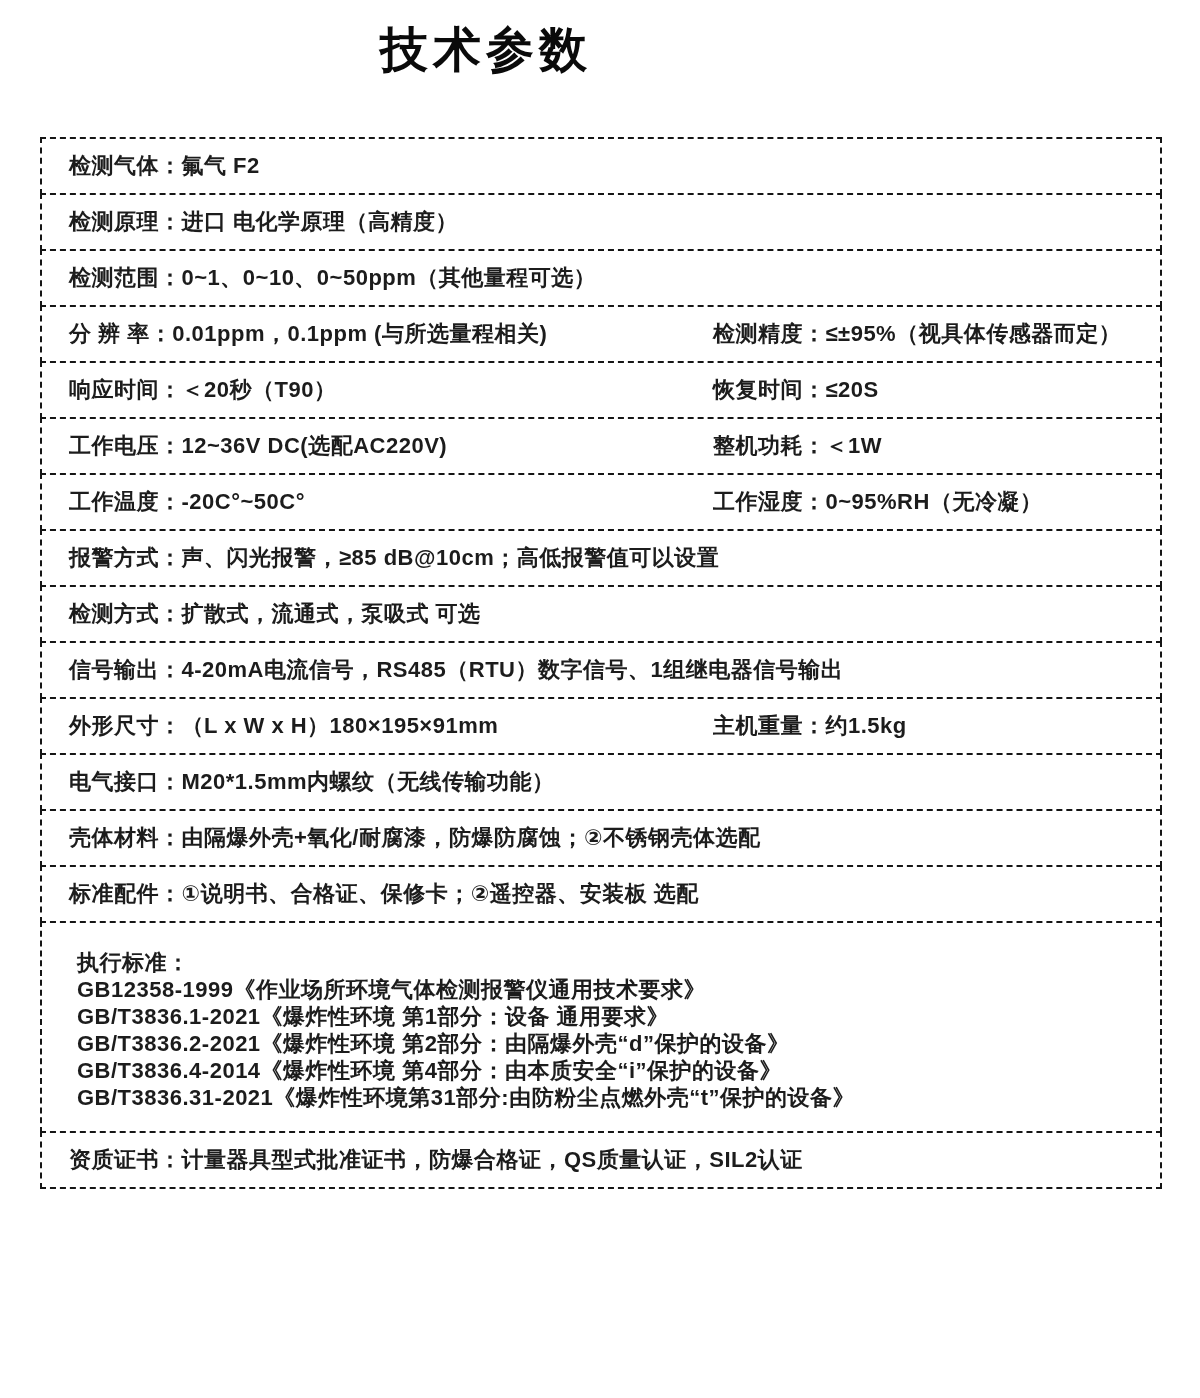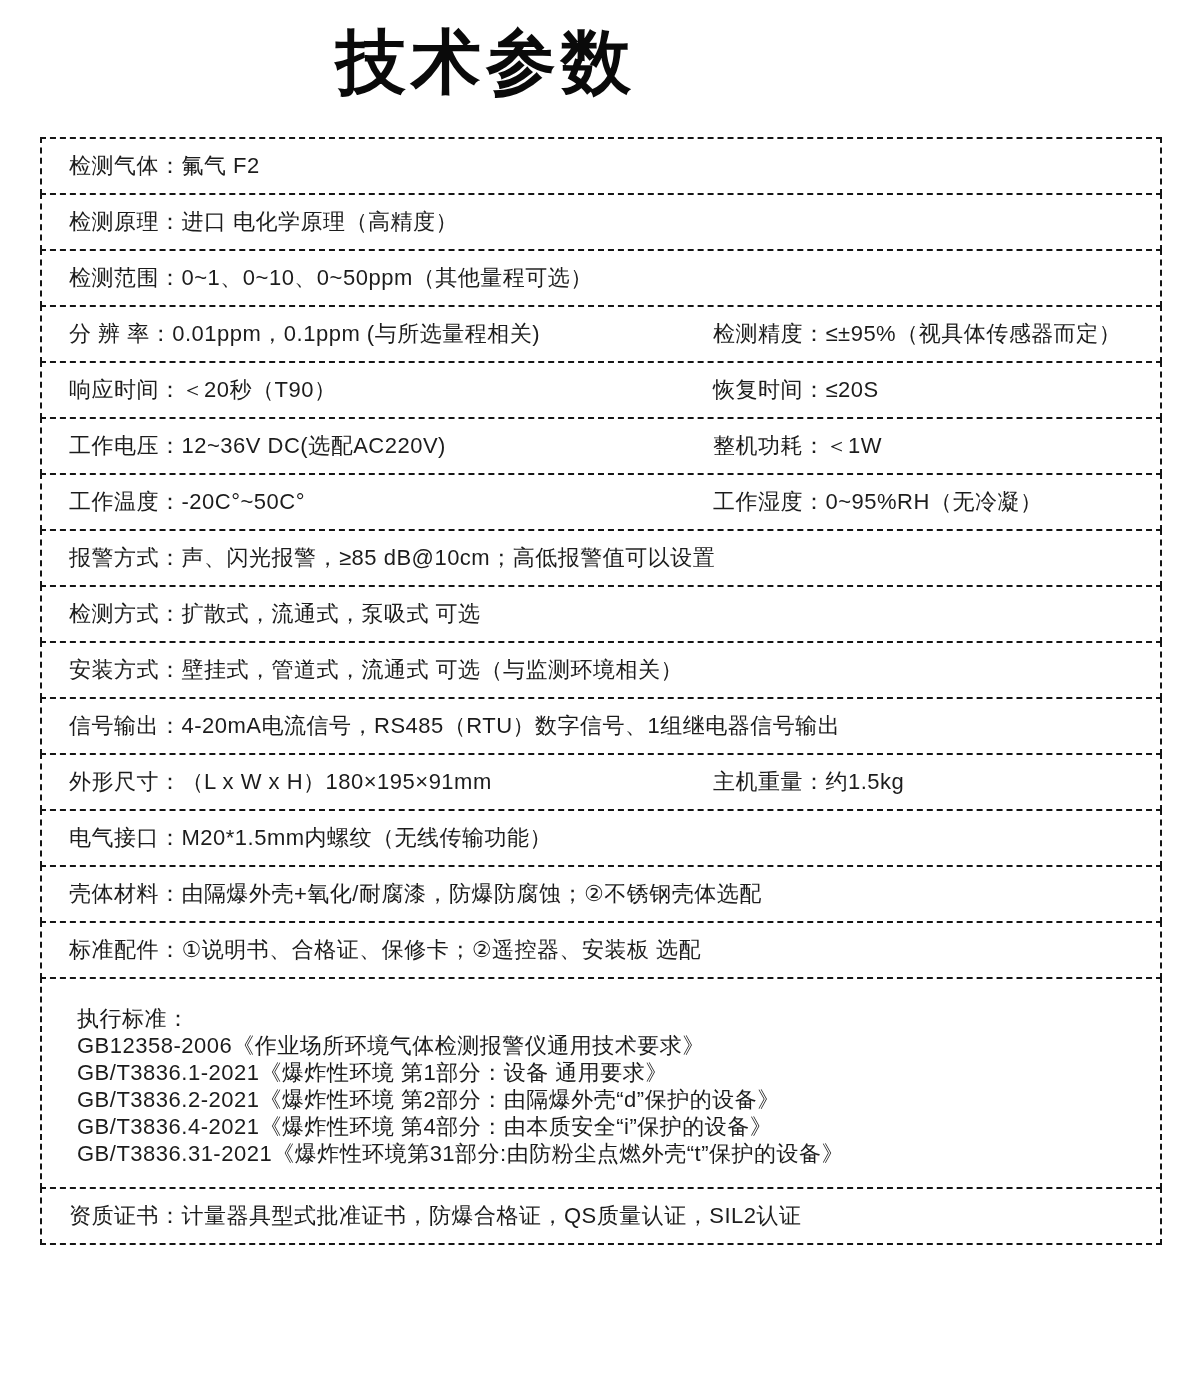--- a/index.html
+++ b/index.html
@@ -15,21 +15,21 @@
     color: #1c1c1c;
     -webkit-font-smoothing: antialiased;
   }
   .title {
     margin: 0;
     position: absolute;
     top: 24px;
     left: 0;
     width: 972px;
     text-align: center;
-    font-size: 70px;
+    font-size: 48px;
     line-height: 1.1;
     font-weight: 600;
     letter-spacing: 5px;
     color: #0a0a0a;
   }
   .spec-table {
     position: absolute;
     left: 40px;
     top: 137px;
     width: 1122px;
@@ -40,20 +40,21 @@
     width: 1122px;
     height: 58px;
     border: 2px dashed #151515;
     margin-top: -2px;
     display: flex;
     align-items: center;
     padding-left: 27px;
     font-size: 22px;
     letter-spacing: 0.5px;
     background: #ffffff;
+    font-weight: bold;
   }
   .row:first-child { margin-top: 0; }
   .cell { white-space: nowrap; }
   .cell-right {
     position: absolute;
     left: 671px;
     top: 50%;
     transform: translateY(-50%);
     white-space: nowrap;
   }
@@ -109,23 +110,20 @@
 
 
   <div class="row">
     <span class="cell">报警方式：声、闪光报警，≥85 dB@10cm；高低报警值可以设置</span>
   </div>
 
   <div class="row">
     <span class="cell">检测方式：扩散式，流通式，泵吸式 可选</span>
   </div>
 
-  <div class="row">
-    <span class="cell">安装方式：壁挂式，管道式，流通式 可选（与监测环境相关）</span>
-  </div>
 
   <div class="row">
     <span class="cell">信号输出：4-20mA电流信号，RS485（RTU）数字信号、1组继电器信号输出</span>
   </div>
 
 
   <div class="row">
     <span class="cell">外形尺寸：（L x W x H）180×195×91mm</span>
     <span class="cell-right">主机重量：约1.5kg</span>
   </div>
@@ -137,24 +135,24 @@
   <div class="row">
     <span class="cell">壳体材料：由隔爆外壳+氧化/耐腐漆，防爆防腐蚀；②不锈钢壳体选配</span>
   </div>
 
   <div class="row">
     <span class="cell">标准配件：①说明书、合格证、保修卡；②遥控器、安装板 选配</span>
   </div>
 
   <div class="row row-block">
     <div class="block-line">执行标准：</div>
-    <div class="block-line">GB12358-2006《作业场所环境气体检测报警仪通用技术要求》</div>
+    <div class="block-line">GB12358-1999《作业场所环境气体检测报警仪通用技术要求》</div>
     <div class="block-line">GB/T3836.1-2021《爆炸性环境 第1部分：设备 通用要求》</div>
     <div class="block-line">GB/T3836.2-2021《爆炸性环境 第2部分：由隔爆外壳“d”保护的设备》</div>
-    <div class="block-line">GB/T3836.4-2021《爆炸性环境 第4部分：由本质安全“i”保护的设备》</div>
+    <div class="block-line">GB/T3836.4-2014《爆炸性环境 第4部分：由本质安全“i”保护的设备》</div>
     <div class="block-line">GB/T3836.31-2021《爆炸性环境第31部分:由防粉尘点燃外壳“t”保护的设备》</div>
   </div>
 
   <div class="row">
     <span class="cell">资质证书：计量器具型式批准证书，防爆合格证，QS质量认证，SIL2认证</span>
   </div>
 
 </div>
 
 </body></html>

